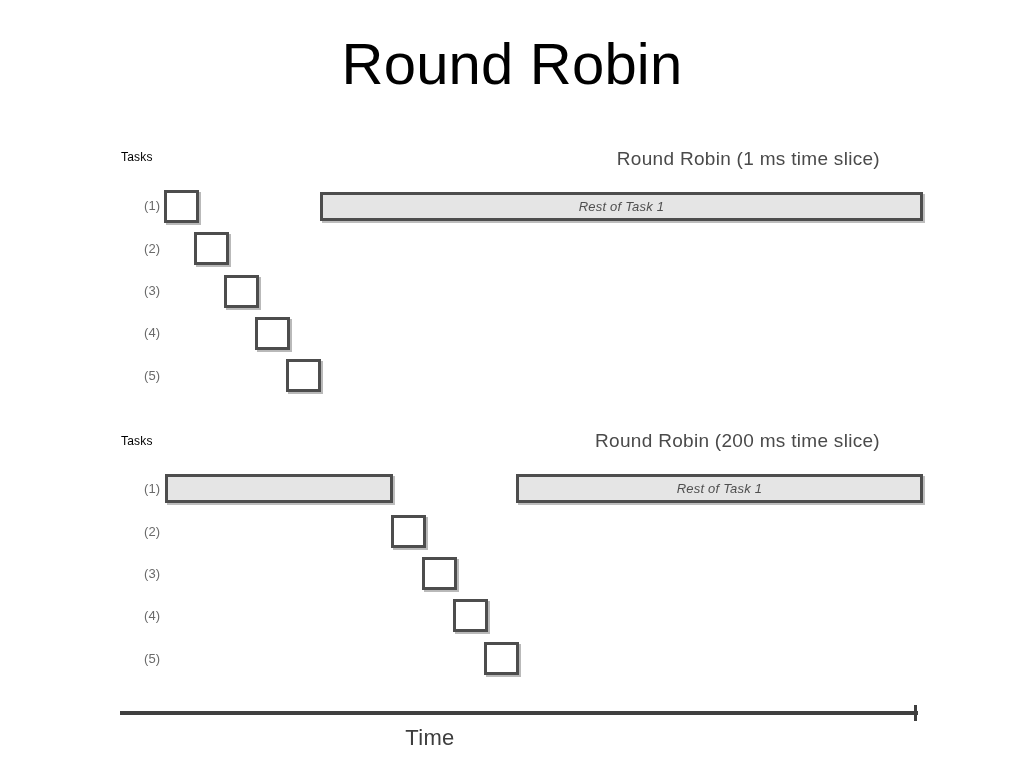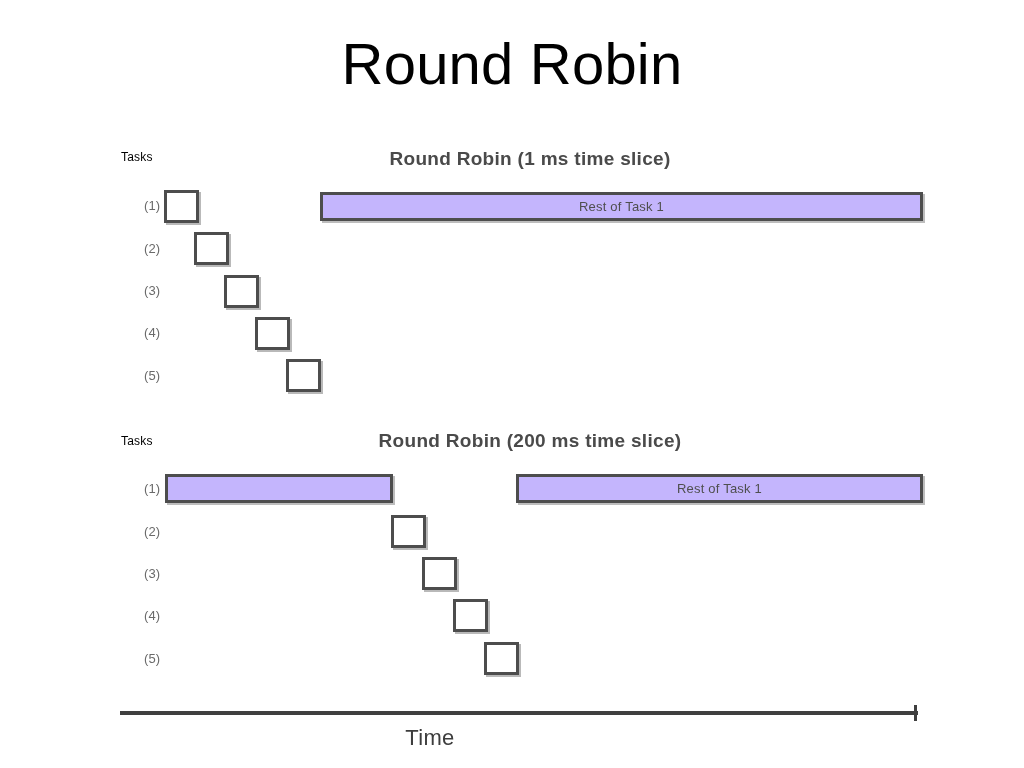--- a/index.html
+++ b/index.html
@@ -42,23 +42,23 @@
   .chart {
     position: absolute;
     left: 0;
     width: 1024px;
   }
   .chart-subtitle {
     position: absolute;
     top: 0;
     left: 180px;
     width: 700px;
-    text-align: center;
+    text-align: right;
     font-size: 19px;
-    font-weight: 700;
+    font-weight: 400;
     color: #4a4a4a;
     font-family: "Liberation Sans", sans-serif;
     letter-spacing: 0.3px;
   }
   .tasks-header {
     position: absolute;
     left: 121px;
     top: 3px;
     font-size: 12px;
     color: #000000;
@@ -80,26 +80,27 @@
     position: absolute;
     box-sizing: border-box;
     background: #ffffff;
     border: 3px solid #4d4d4d;
     box-shadow: 2px 2px 0 0 #b9b9b9;
   }
 
   .rest-bar {
     position: absolute;
     box-sizing: border-box;
-    background: #c4b5fd;
+    background: #e5e5e5;
     border: 3px solid #4d4d4d;
     box-shadow: 2px 2px 0 0 #bdbdbd;
     display: flex;
     align-items: center;
     justify-content: center;
+    font-style: italic;
   }
   .rest-bar-label {
     font-size: 13px;
     color: #4f4f4f;
     font-family: "Liberation Sans", sans-serif;
     letter-spacing: 0.2px;
     white-space: nowrap;
   }
 
   

